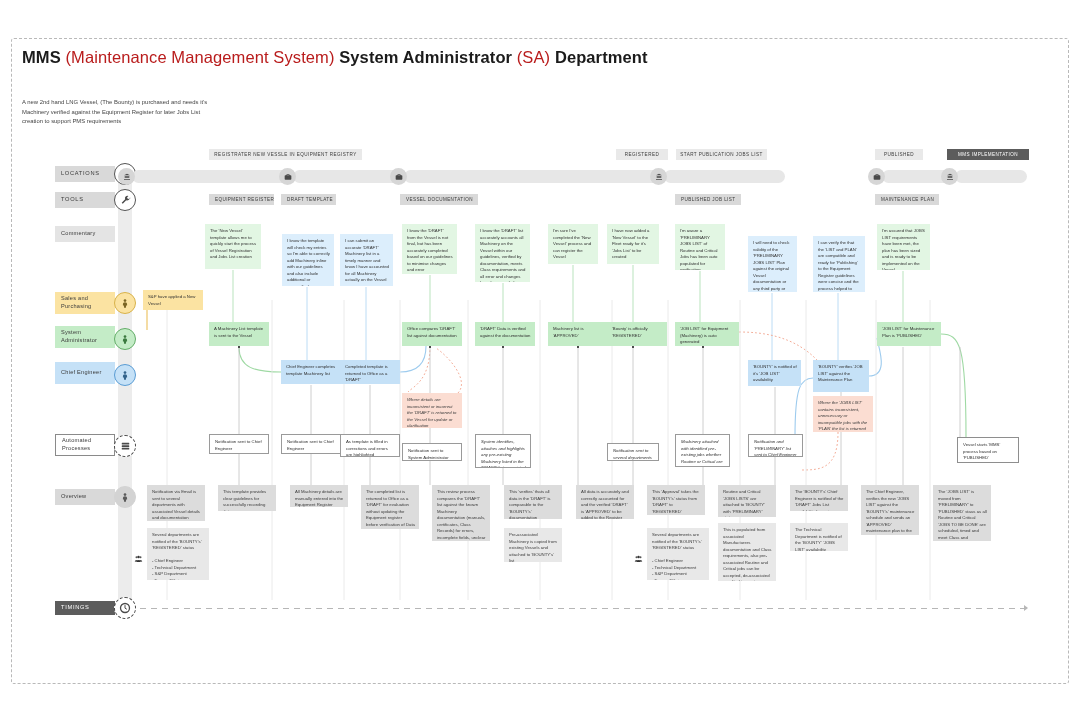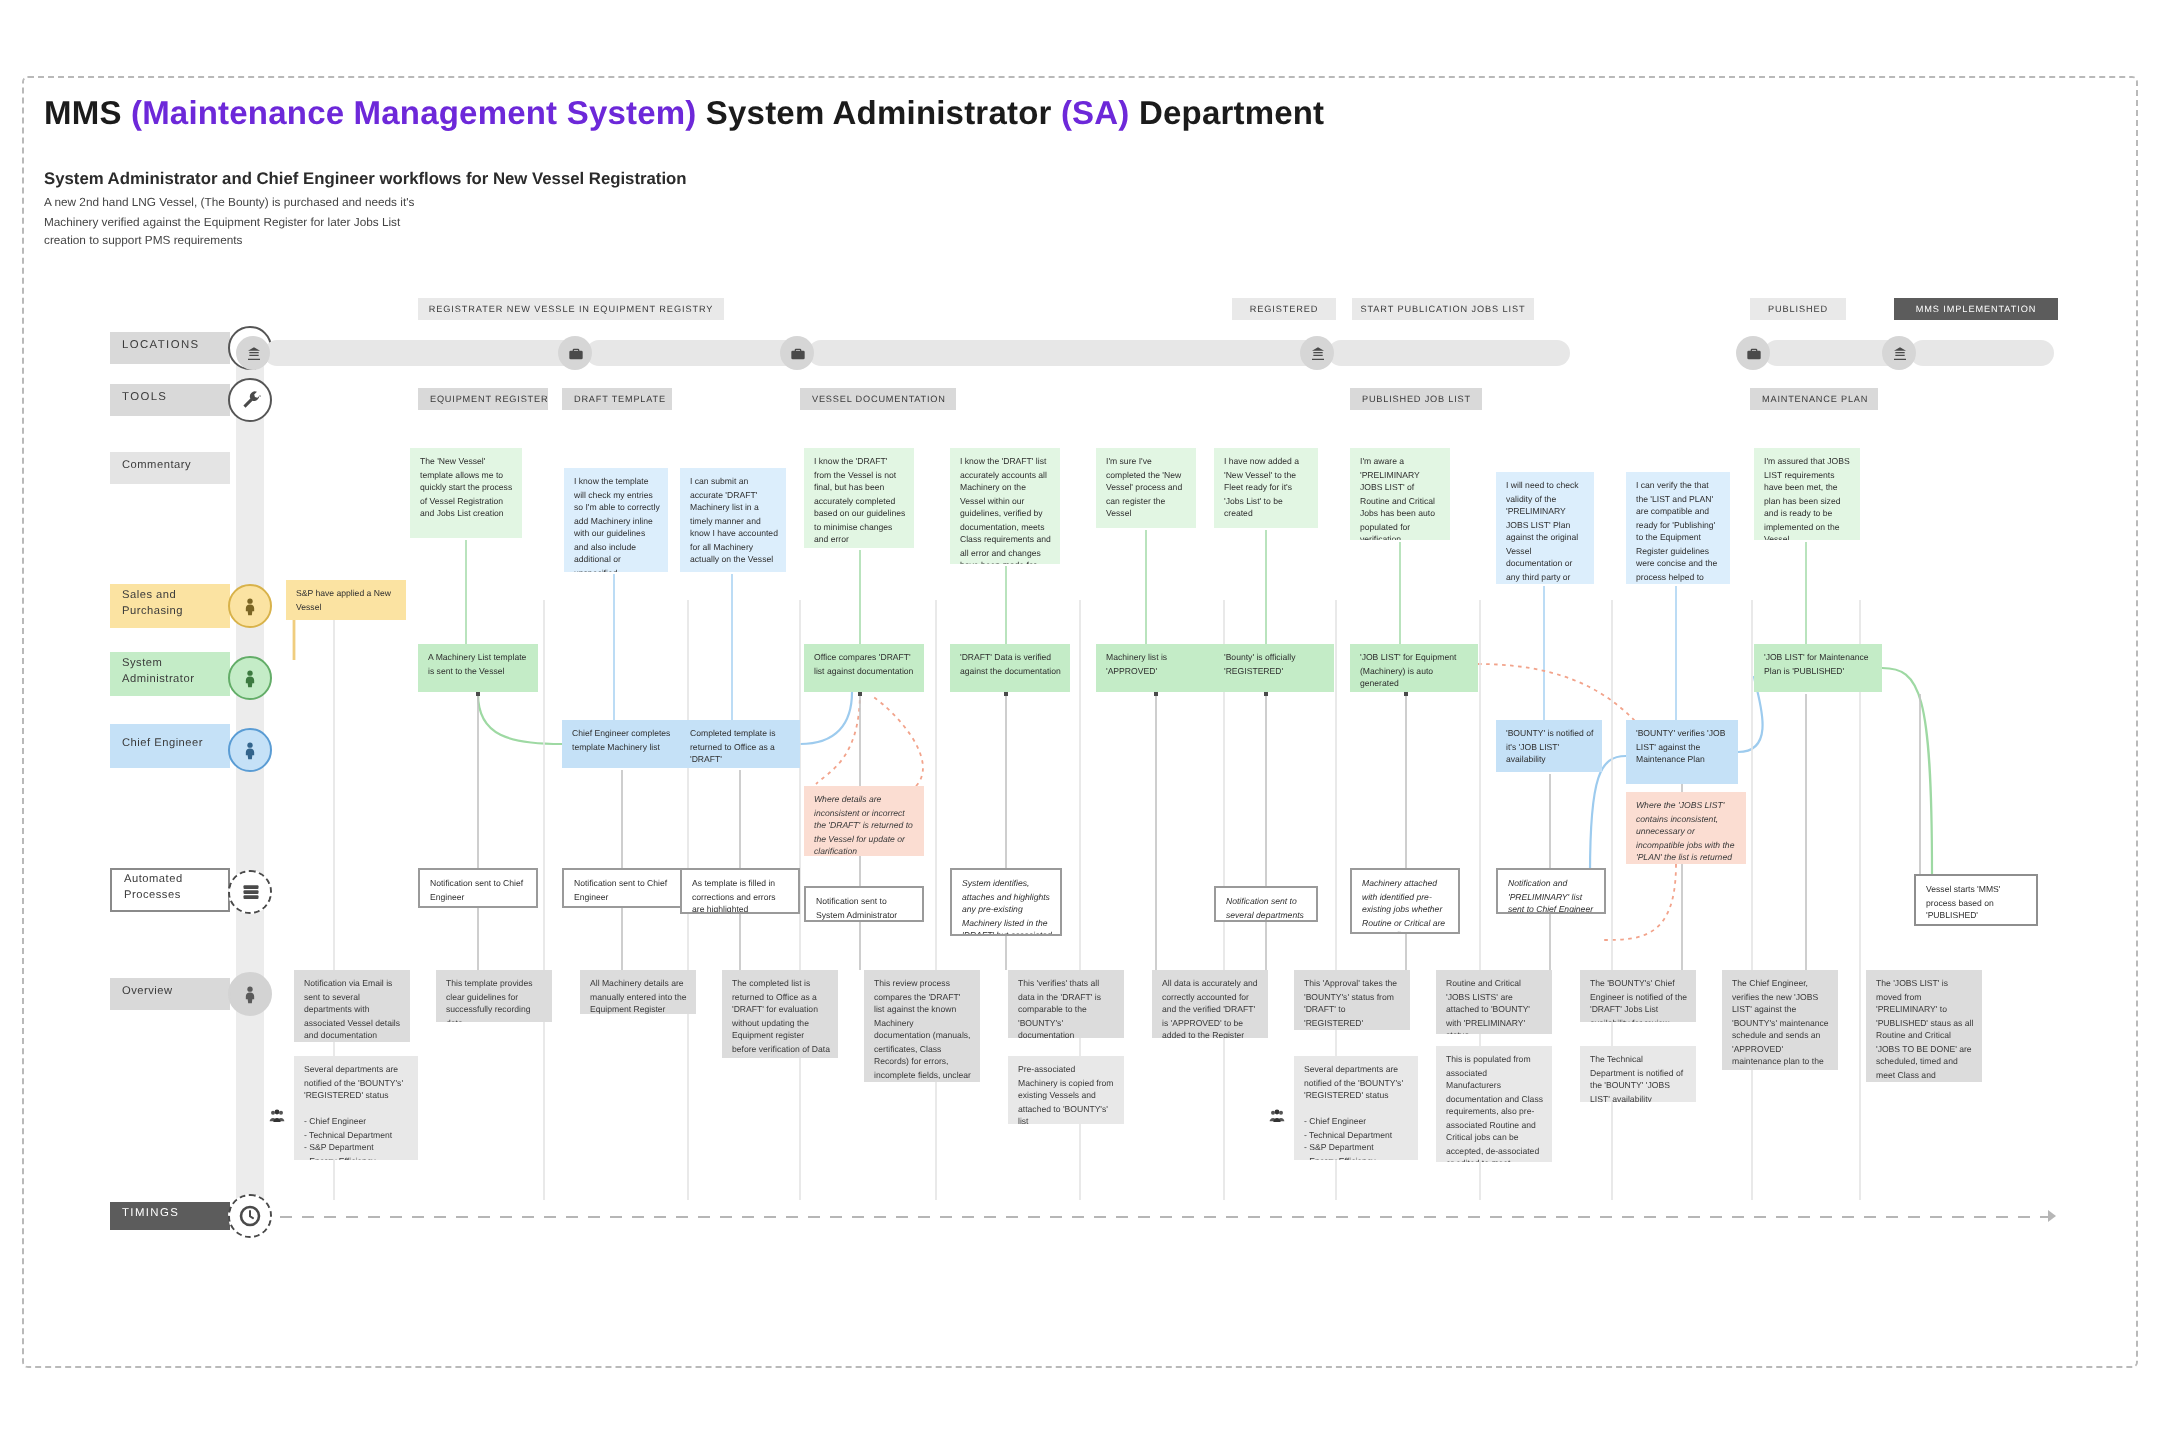--- a/index.html
+++ b/index.html
@@ -24,21 +24,21 @@
     border-radius: 3px;
   }
 
   
   .title {
     position: absolute; left: 22px; top: 48px;
     font-size: 16.5px; color: #2b2b2b; white-space: nowrap;
     letter-spacing: .1px;
   }
   .title .b { font-weight: bold; color: #1b1b1b; }
-  .title .l { font-weight: bold; color: #6d28d9; }
+  .title .l { font-weight: normal; color: #b91c1c; }
   .subtitle {
     position: absolute; left: 22px; top: 84px;
     font-size: 8.4px; font-weight: bold; color: #2b2b2b; white-space: nowrap;
   }
   .blurb {
     position: absolute; left: 22px; top: 98px;
     font-size: 5.9px; color: #444; line-height: 1.62; width: 320px;
   }
 
   
@@ -139,21 +139,20 @@
 </head>
 <body>
 
 <div id="canvas">
 
   <div class="frame"></div>
 
   <div class="title">
     <span class="b">MMS</span><span class="l"> (Maintenance Management System) </span><span class="b">System Administrator</span><span class="l"> (SA) </span><span class="b">Department</span>
   </div>
-  <div class="subtitle">System Administrator and Chief Engineer workflows  for New Vessel Registration</div>
   <div class="blurb">
     <div>A new 2nd hand LNG Vessel, (The Bounty) is purchased and needs it's</div>
     <div>Machinery verified against the Equipment Register for later Jobs List</div>
     <div>creation to support PMS requirements</div>
   </div>
 
   <div class="rail-label rail-grey caps" style="left:55px;  top:166px; width:60px; height:16px;">LOCATIONS</div>
   <div class="rail-label rail-grey caps" style="left:55px;  top:192px; width:60px; height:16px;">TOOLS</div>
   <div class="rail-label rail-lgrey" style="left:55px;  top:226px; width:60px; height:16px;">Commentary</div>
   <div class="rail-label rail-yellow" style="left:55px;  top:292px; width:60px; height:22px; white-space:pre-line;">Sales and

